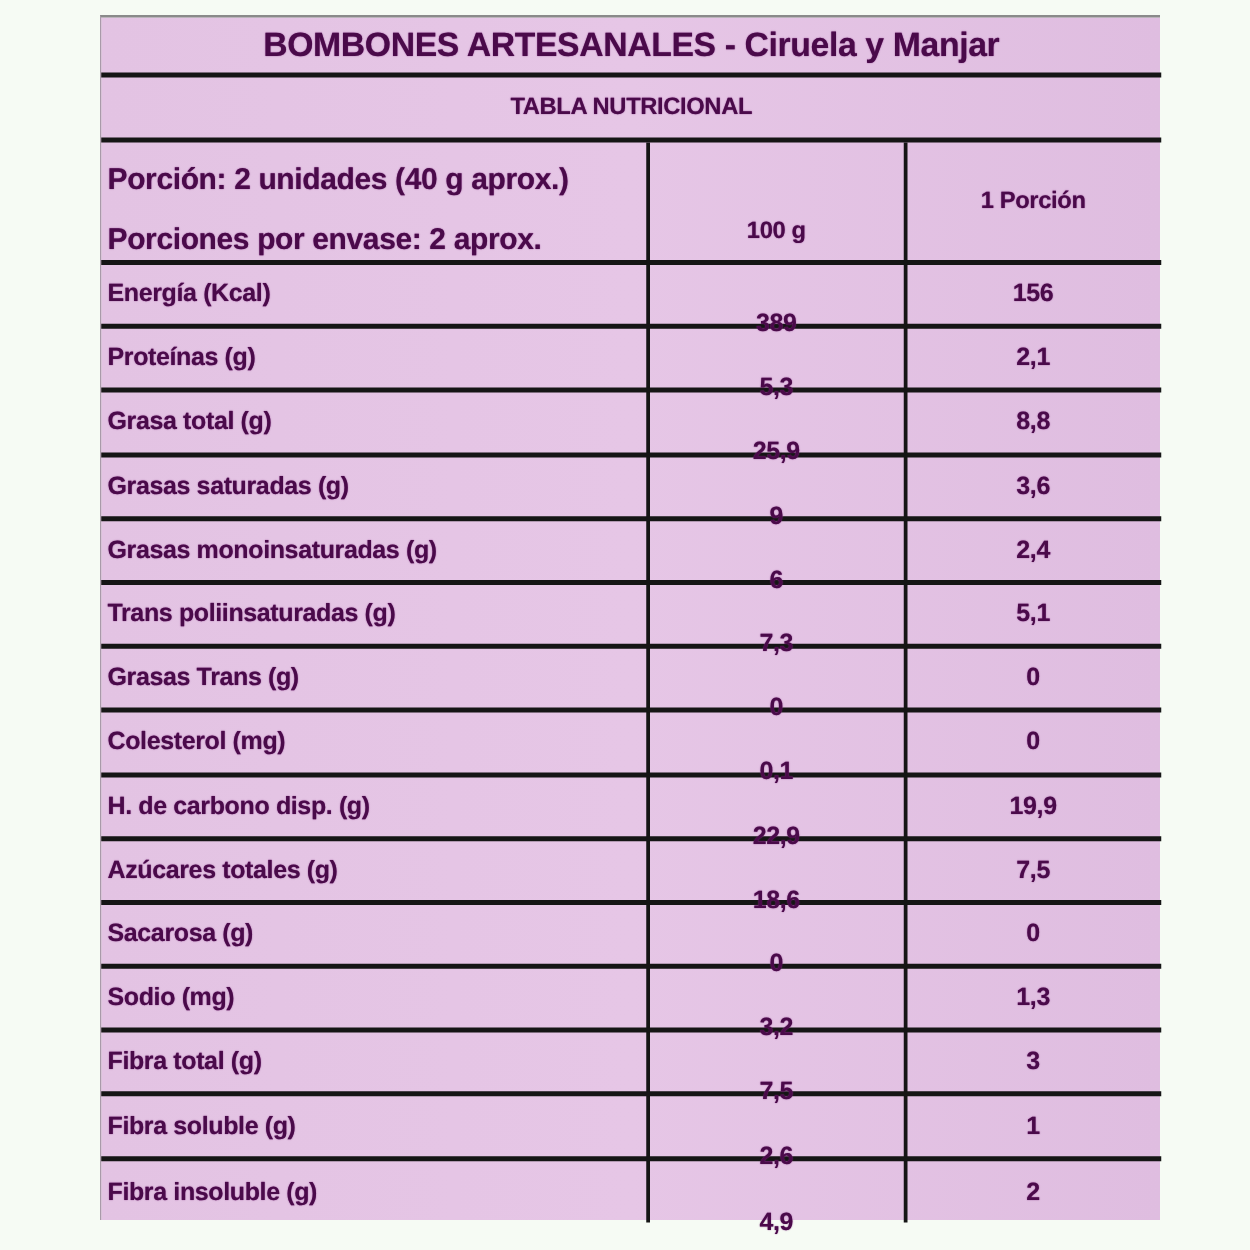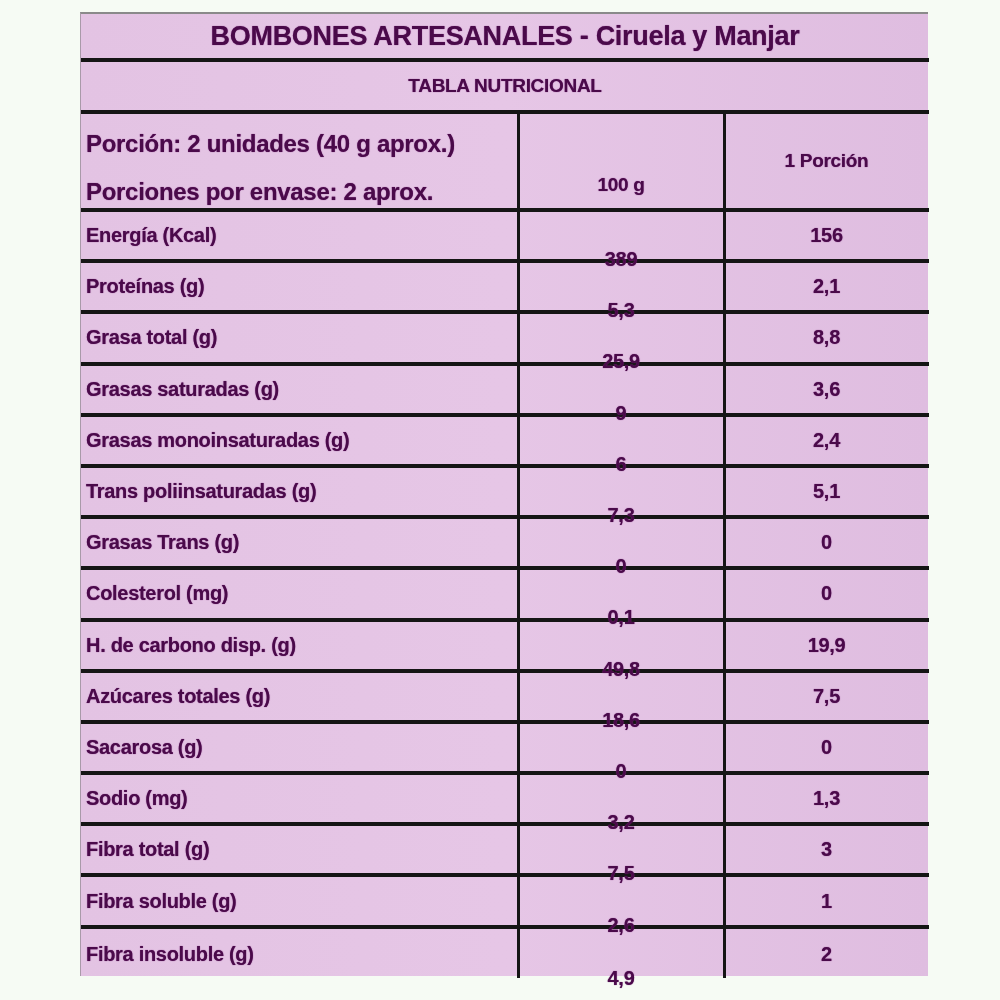--- a/index.html
+++ b/index.html
@@ -134,21 +134,21 @@
         <div class="val c1 txt">0</div>
         <div class="val c2 txt">0</div>
       </div>
       <div class="row">
         <div class="label txt">Colesterol (mg)</div>
         <div class="val c1 txt">0,1</div>
         <div class="val c2 txt">0</div>
       </div>
       <div class="row">
         <div class="label txt">H. de carbono disp. (g)</div>
-        <div class="val c1 txt">49,8</div>
+        <div class="val c1 txt">22,9</div>
         <div class="val c2 txt">19,9</div>
       </div>
       <div class="row">
         <div class="label txt">Azúcares totales (g)</div>
         <div class="val c1 txt">18,6</div>
         <div class="val c2 txt">7,5</div>
       </div>
       <div class="row">
         <div class="label txt">Sacarosa (g)</div>
         <div class="val c1 txt">0</div>

